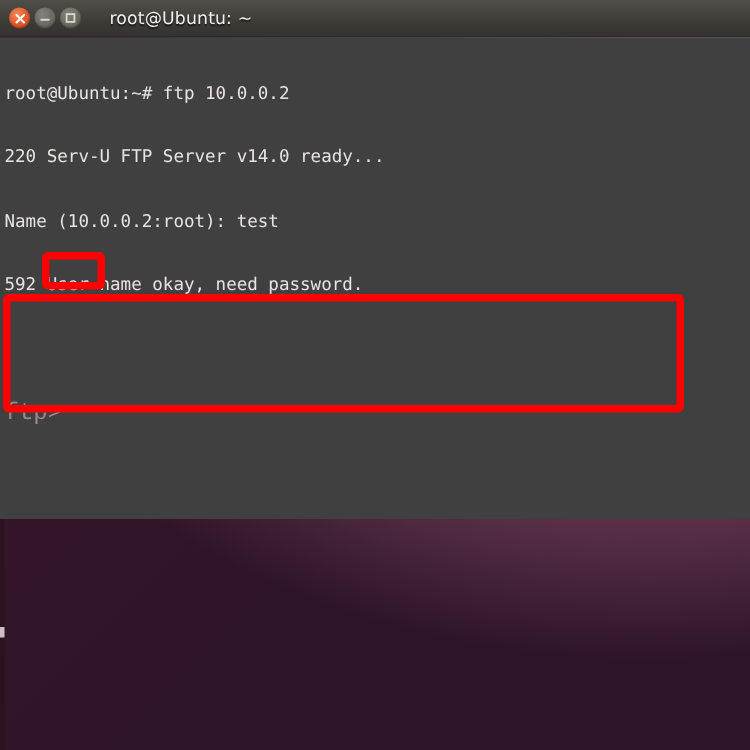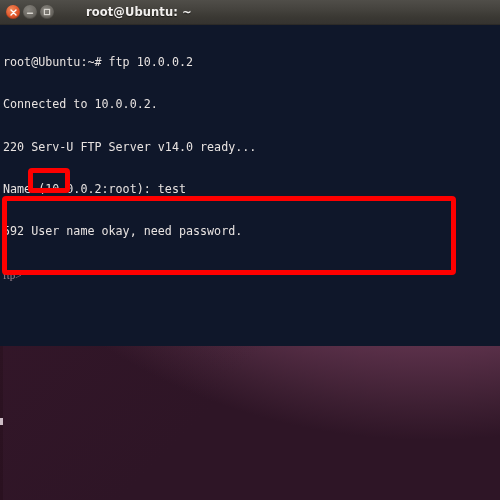--- a/index.html
+++ b/index.html
@@ -97,34 +97,34 @@
   .wbtn.min, .wbtn.max {
     background: radial-gradient(circle at 38% 32%, #86837d 0%, #6b6862 58%, #58554f 100%);
     box-shadow: inset 0 -1px 1px rgba(0,0,0,0.25);
     color: #d8d5cf;
   }
   .wbtn svg { display: block; }
 
   #window-title {
     flex: 1;
     text-align: left;
-    margin-left: 32px;
+    margin-left: 19px;
     font-family: "DejaVu Sans", sans-serif;
     font-size: 11.5px;
-    font-weight: bold;
+    font-weight: normal;
     color: #f2f0ee;
     text-shadow: 0 1px 1px rgba(0,0,0,0.6);
     letter-spacing: 0.1px;
     white-space: nowrap;
   }
 
   #terminal-body {
     position: relative;
     height: 322px;
-    background: #0f172a;
+    background: #404040;
     overflow: hidden;
   }
 
   #terminal-text {
     position: absolute;
     left: 3px;
     top: 2px;
     width: 494px;
     font-family: "DejaVu Sans Mono", monospace;
     font-size: 11.7px;
@@ -133,22 +133,22 @@
     white-space: pre;
     letter-spacing: 0px;
   }
   .tline { height: 14.1px; }
 
   
   #ftp-prompt-obscured {
     position: absolute;
     left: 3px;
     top: 243px;
-    font-family: Liberation Serif, serif;
-    font-size: 11px;
+    font-family: Liberation Mono, monospace;
+    font-size: 16px;
     line-height: 14.1px;
     color: #9d8590;
     white-space: pre;
   }
 
   
   .annot-box {
     position: absolute;
     border: 4px solid #fe0000;
     border-radius: 3px;
@@ -201,21 +201,20 @@
         </svg>
       </div>
     </div>
     <div id="window-title">root@Ubuntu: ~</div>
   </div>
 
   <div id="terminal-body">
 
     <div id="terminal-text">
       <div class="tline">root@Ubuntu:~# ftp 10.0.0.2</div>
-      <div class="tline">Connected to 10.0.0.2.</div>
       <div class="tline">220 Serv-U FTP Server v14.0 ready...</div>
       <div class="tline">Name (10.0.0.2:root): test</div>
       <div class="tline">592 User name okay, need password.</div>
       
       
       
       
       
       
       

